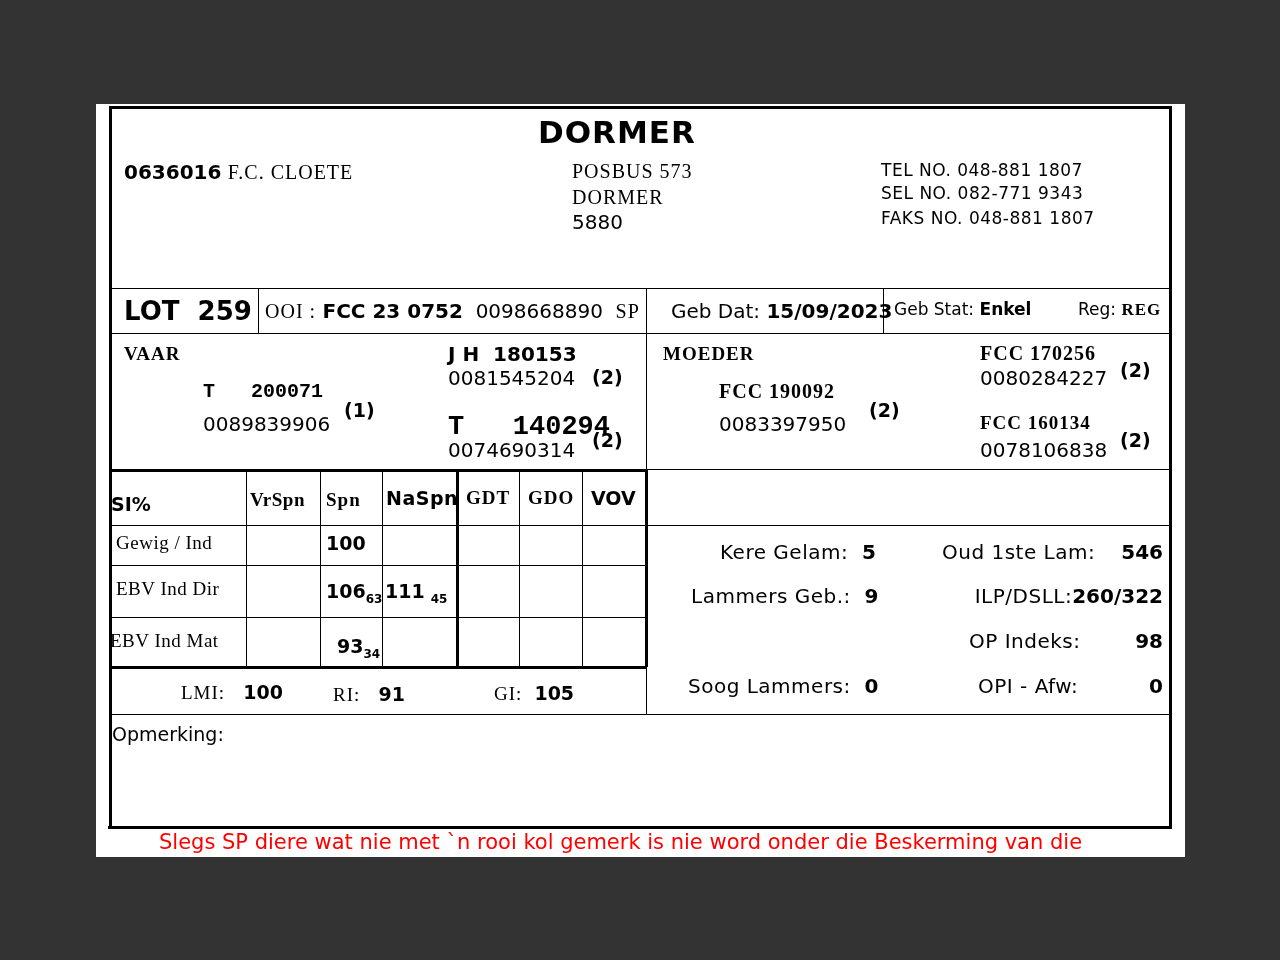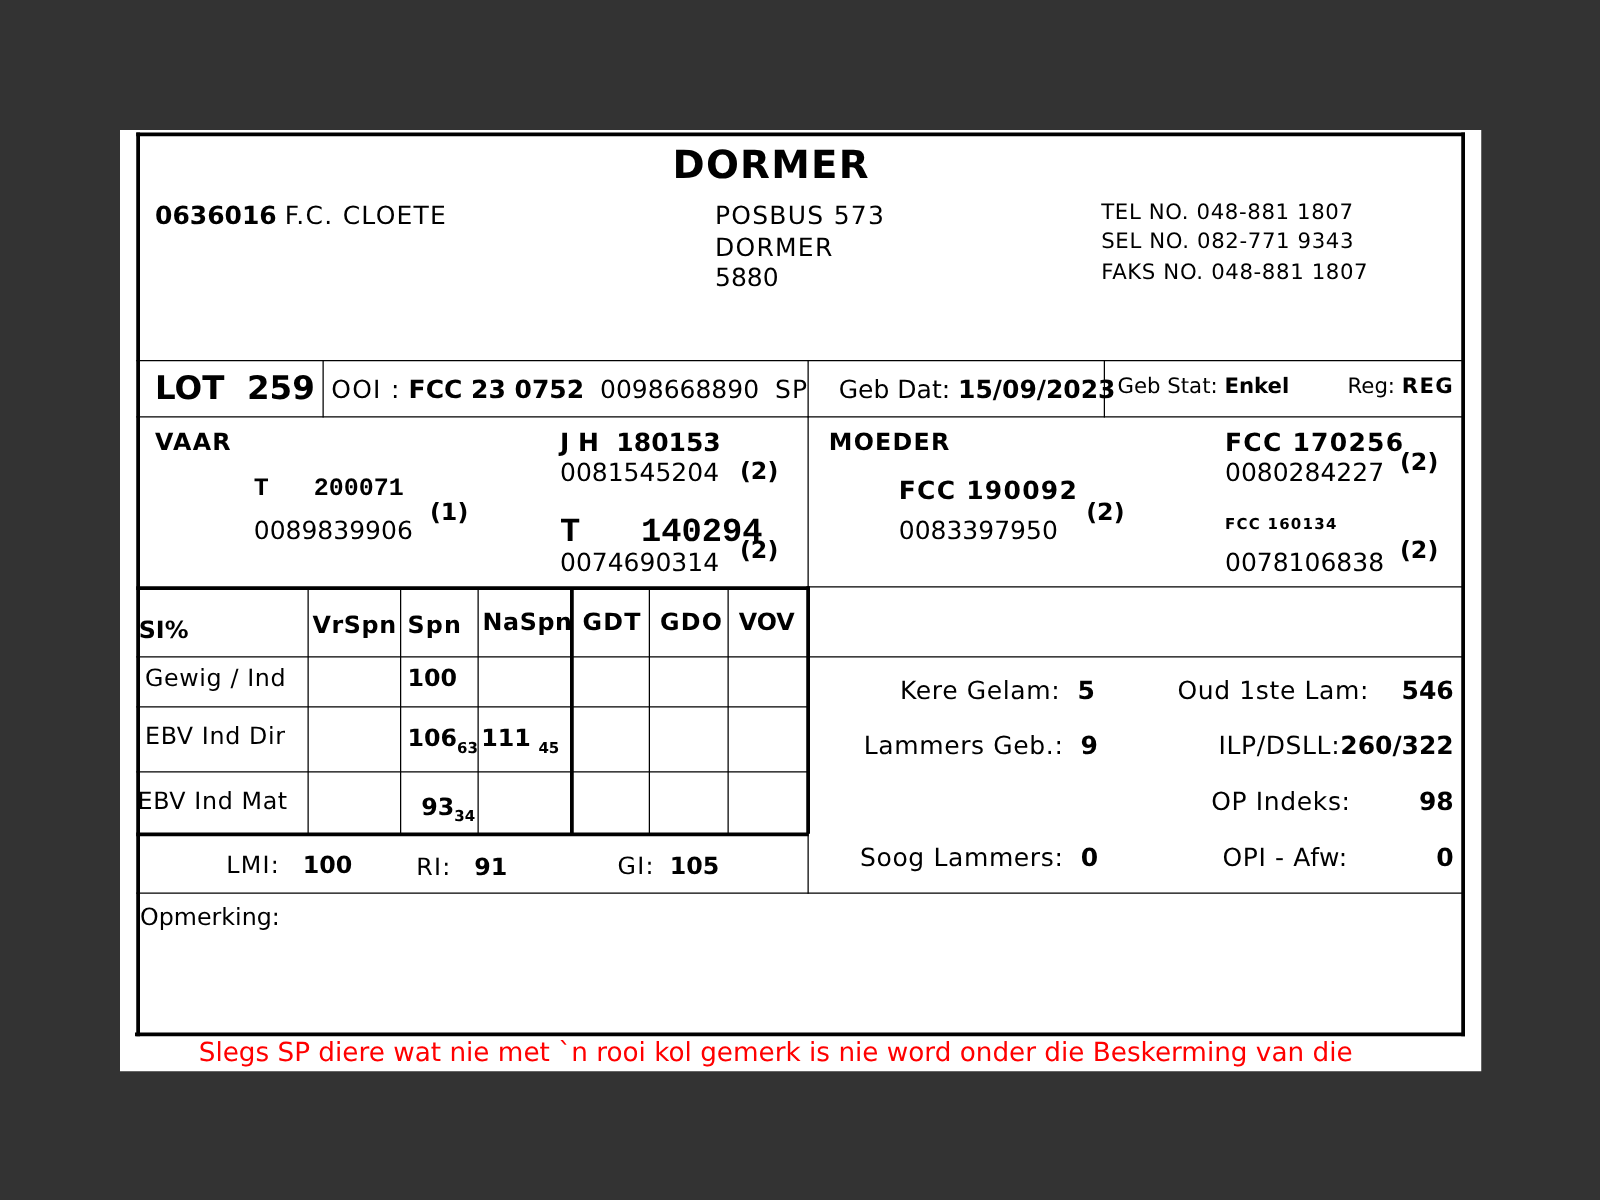--- a/index.html
+++ b/index.html
@@ -2,21 +2,21 @@
 <html><head>
 <meta charset="utf-8">
 <style>
   html, body { margin:0; padding:0; }
   body { width:1280px; height:960px; background:#333333; position:relative; overflow:hidden;
          font-family:"DejaVu Sans", sans-serif; color:#000; }
   .page { position:absolute; left:96px; top:104px; width:1089px; height:753px; background:#ffffff; overflow:hidden; }
   .abs { position:absolute; white-space:nowrap; }
   .hl { position:absolute; background:#000; }
   .b { font-weight:bold; }
-  .sp { letter-spacing:1px; }
+  .sp { letter-spacing:1px;font-family:Liberation Serif, serif; }
   .sub { font-size:12px; font-weight:bold; position:relative; top:5px; }
   .red { color:#ff0000; }
 </style>
 </head>
 <body>
 
 <div class="page">
 
   <div class="hl" style="left:13px; top:2px; width:1063px; height:3px;"></div>
   <div class="hl" style="left:13px; top:2px; width:3px; height:723px;"></div>
@@ -88,21 +88,21 @@
 
   <div class="abs b sp" style="left:567px; top:239px; font-size:19px;">MOEDER</div>
   <div class="abs b sp" style="left:623px; top:276px; font-size:20px;">FCC 190092</div>
   <div class="abs" style="left:623px; top:308px; font-size:20px;">0083397950</div>
   <div class="abs b" style="left:773px; top:295px; font-size:19px;">(2)</div>
 
   <div class="abs b sp" style="left:884px; top:238px; font-size:20px;">FCC 170256</div>
   <div class="abs" style="left:884px; top:262px; font-size:20px;">0080284227</div>
   <div class="abs b" style="left:1024px; top:255px; font-size:19px;">(2)</div>
 
-  <div class="abs b sp" style="left:884px; top:308px; font-size:12px;">FCC 160134</div>
+  <div class="abs b sp" style="left:884px; top:308px; font-size:19px;">FCC 160134</div>
   <div class="abs" style="left:884px; top:334px; font-size:20px;text-align:center;">0078106838</div>
   <div class="abs b" style="left:1024px; top:325px; font-size:19px;">(2)</div>
 
   <div class="hl" style="left:13px; top:365px; width:538px; height:3px;"></div>
   <div class="hl" style="left:550px; top:365px; width:526px; height:1px;"></div>
   <div class="hl" style="left:549px; top:365px; width:3px; height:198px;"></div>
   <div class="hl" style="left:13px; top:562px; width:538px; height:3px;"></div>
   <div class="hl" style="left:150px; top:367px; width:1px; height:196px;"></div>
   <div class="hl" style="left:224px; top:367px; width:1px; height:196px;"></div>
   <div class="hl" style="left:286px; top:367px; width:1px; height:196px;"></div>

